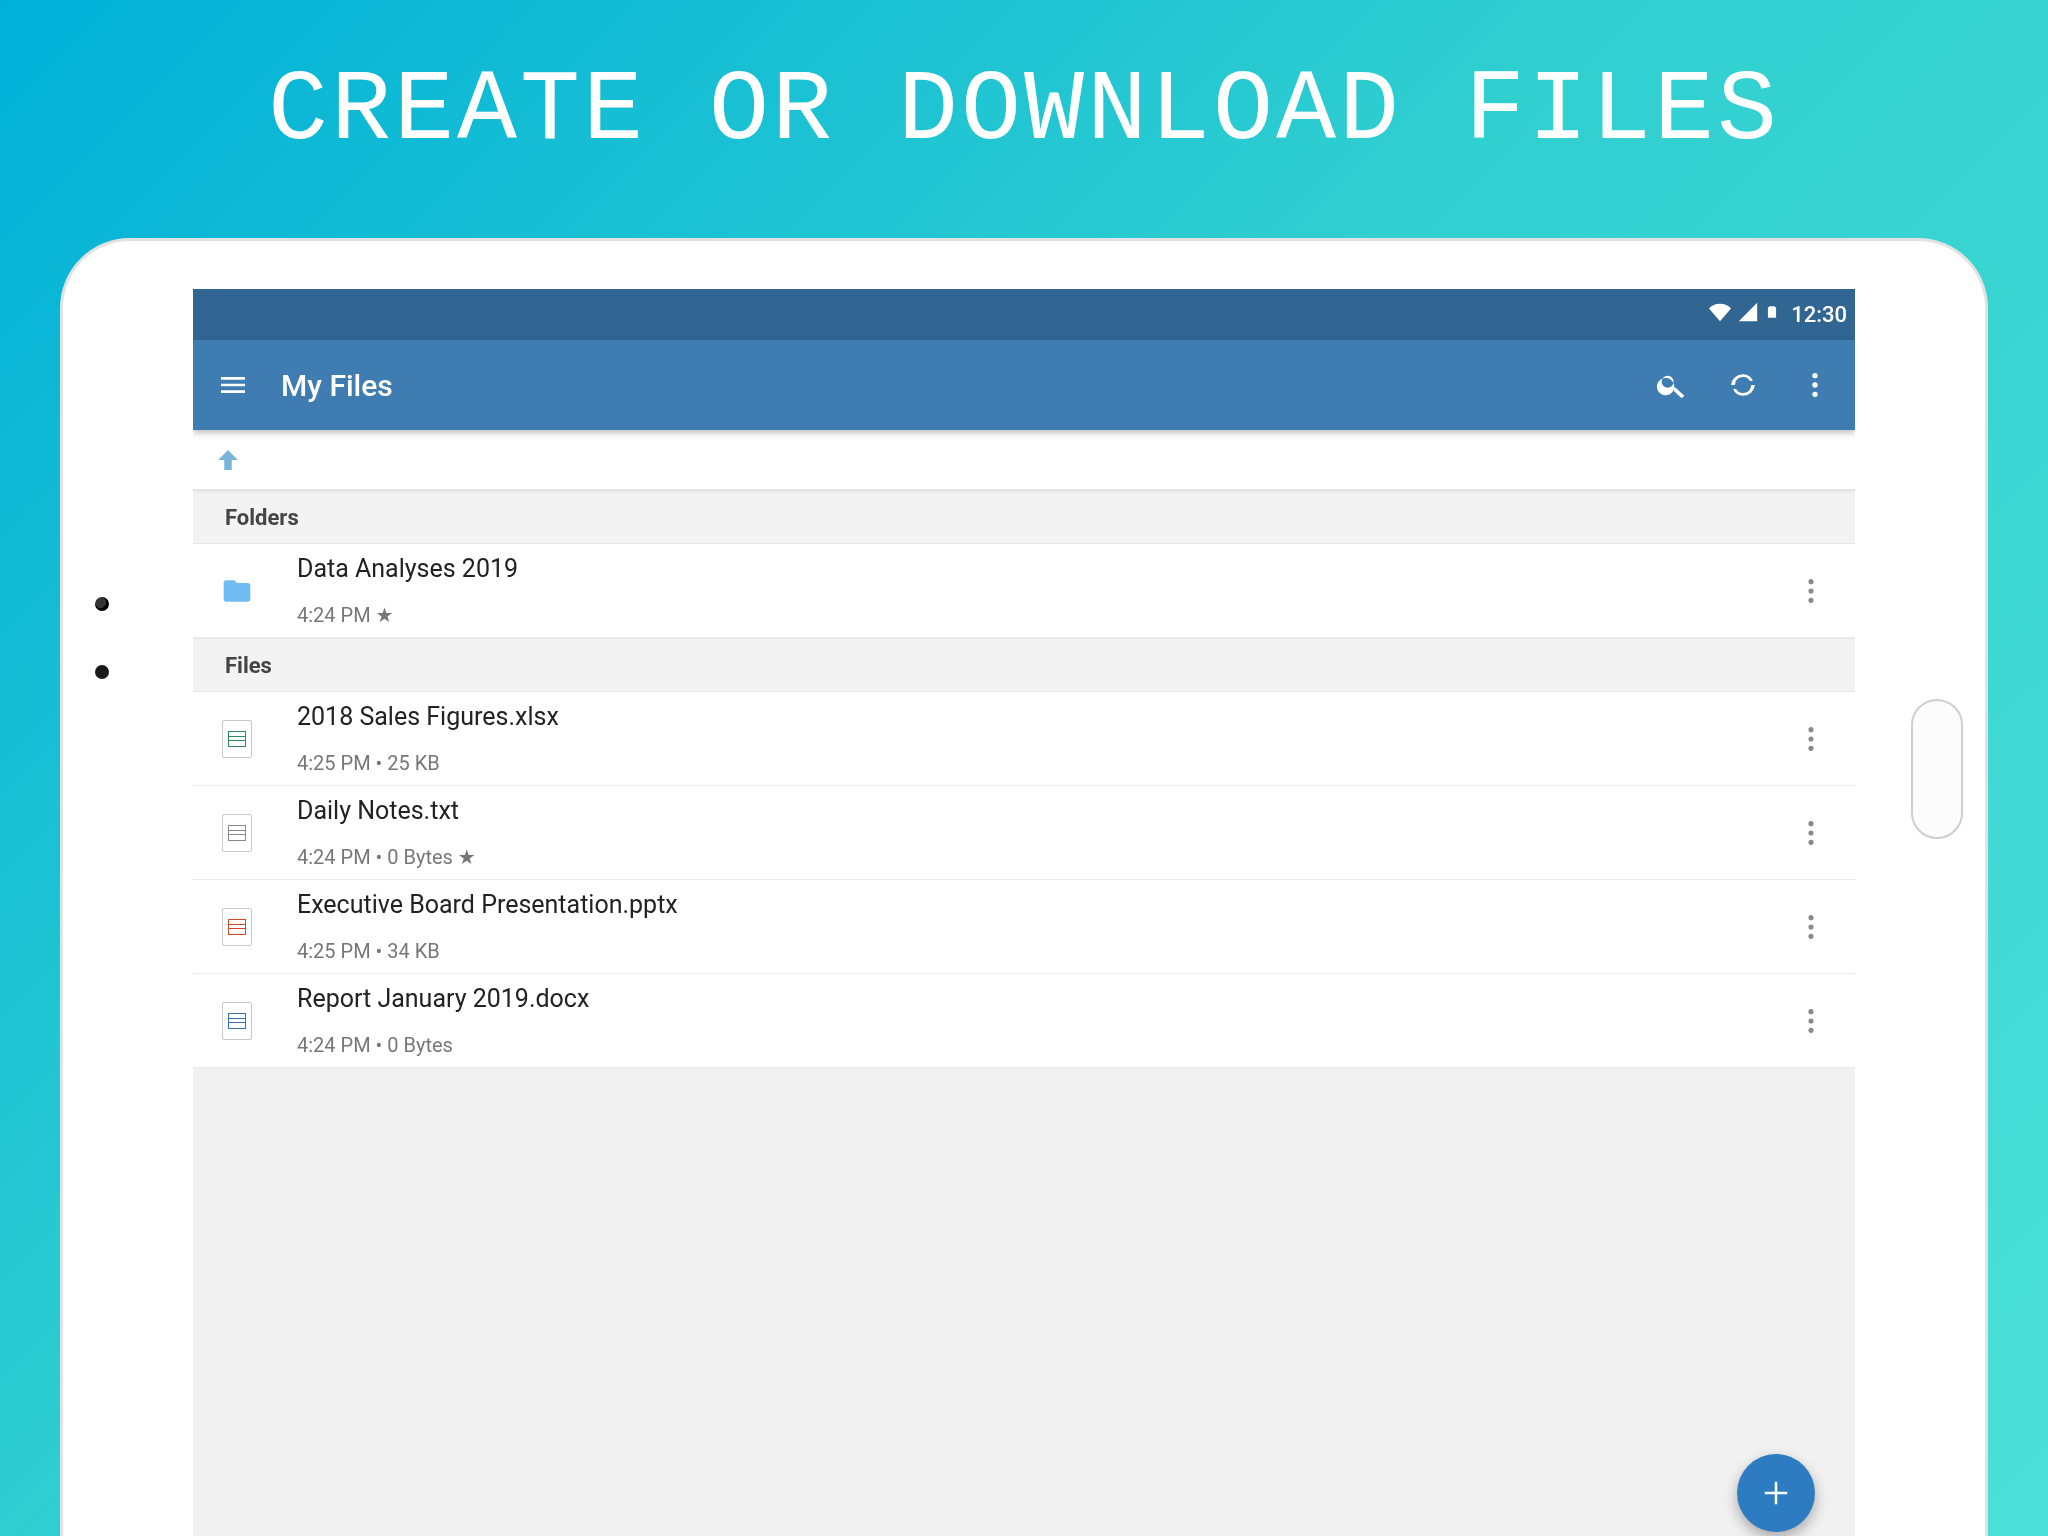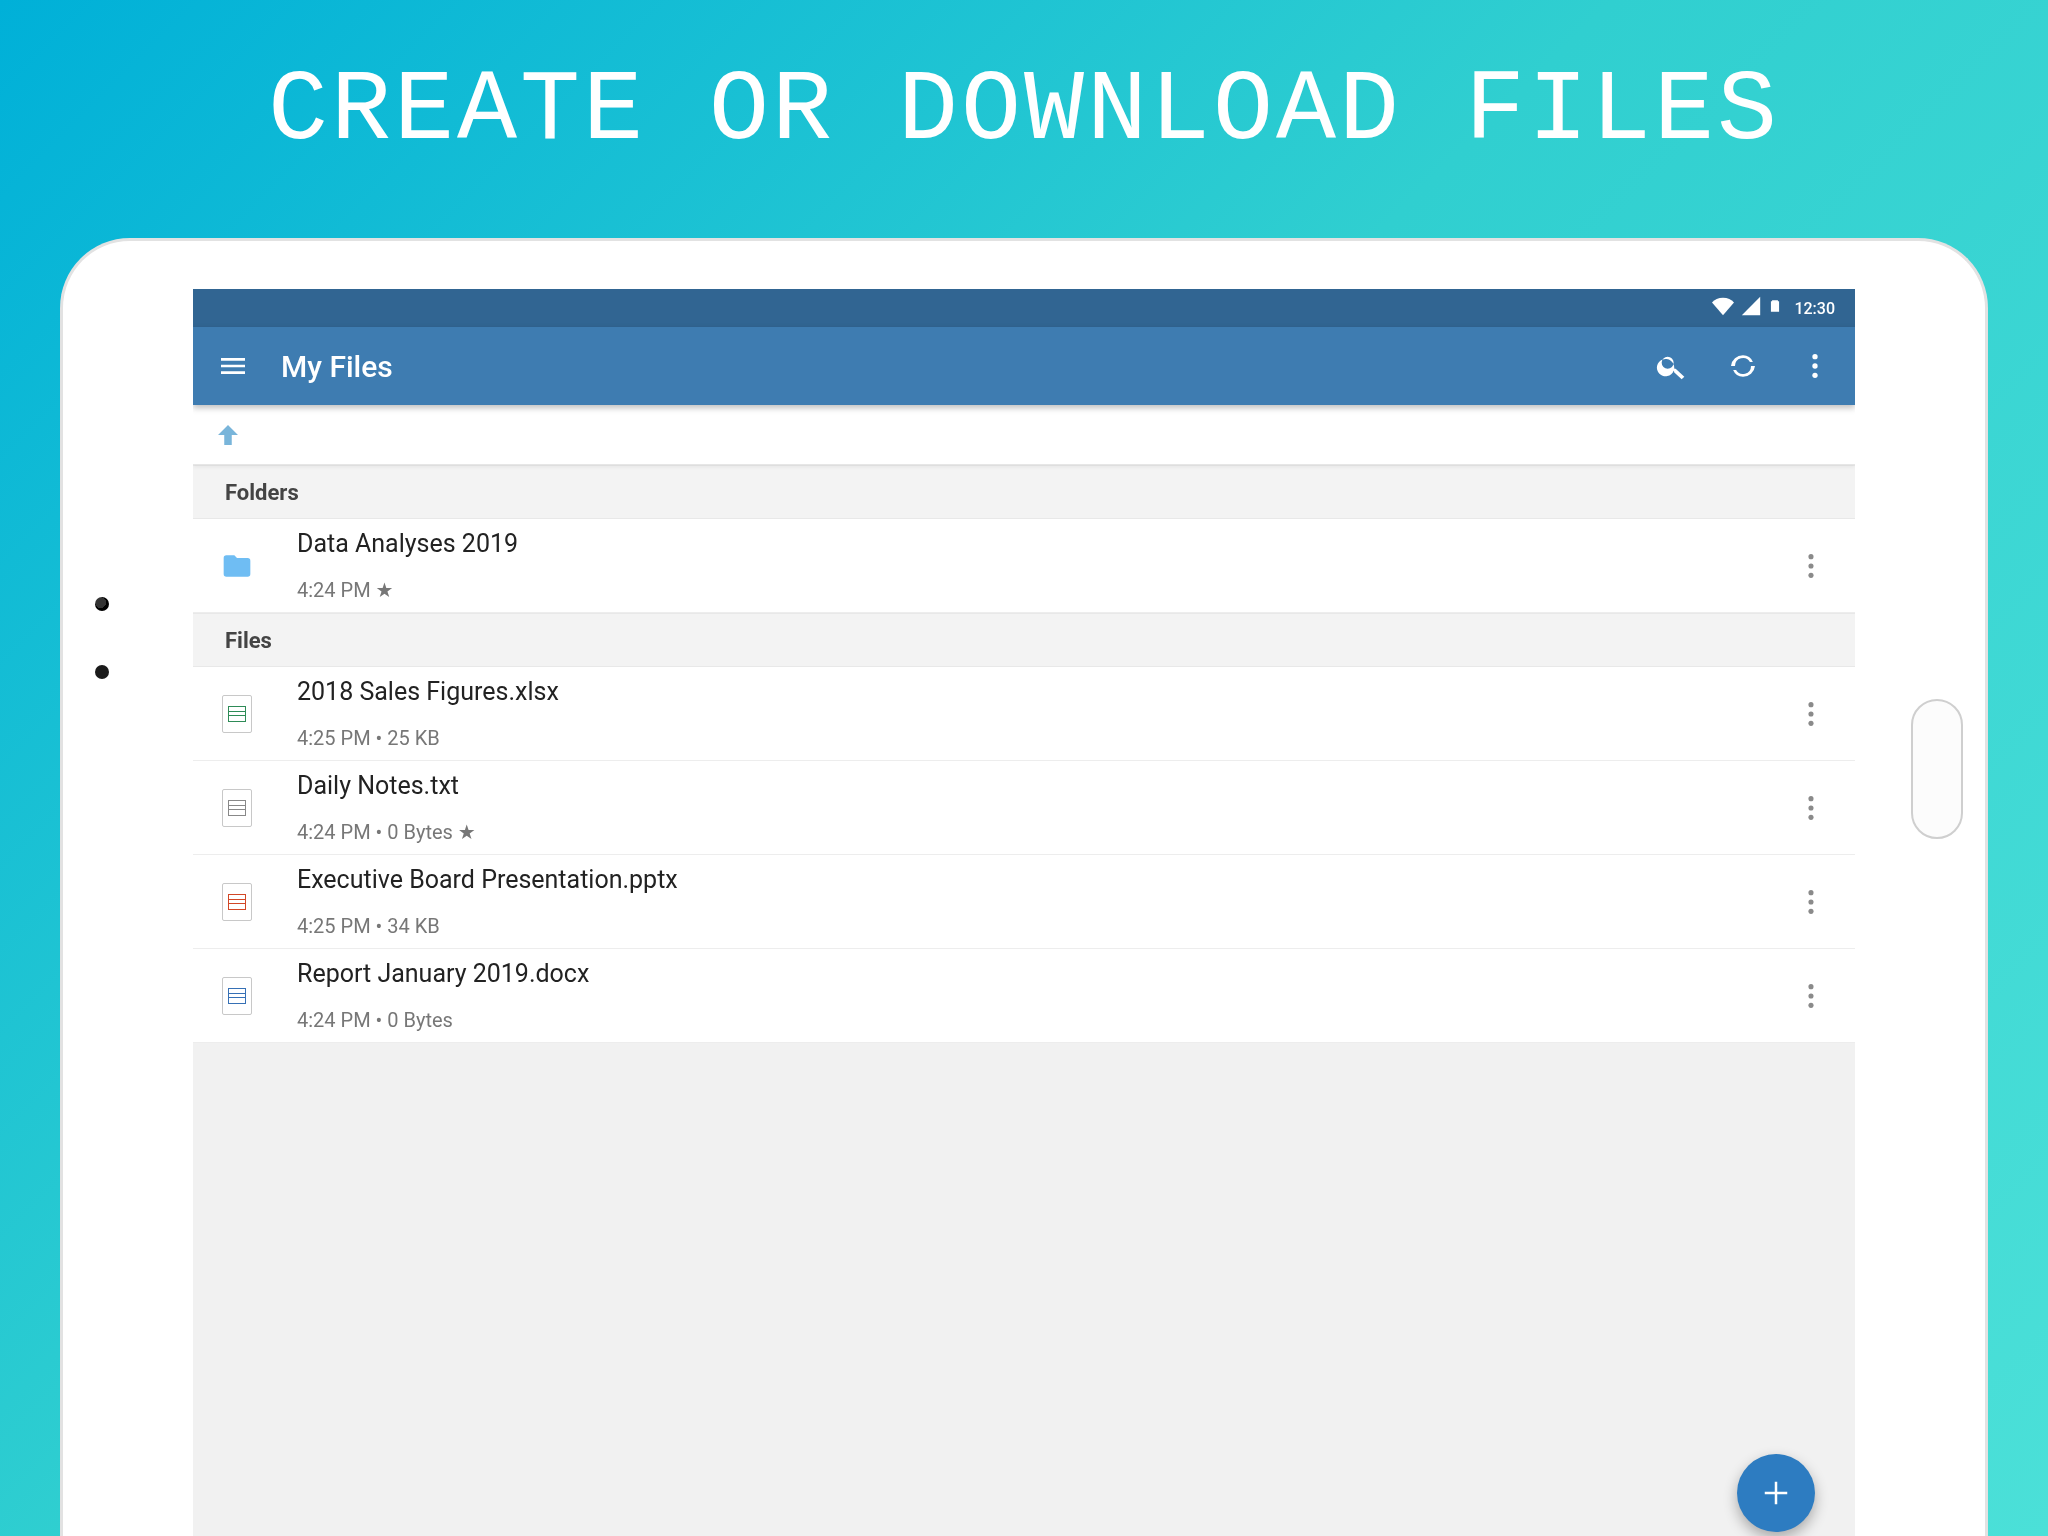--- a/index.html
+++ b/index.html
@@ -59,35 +59,35 @@
     position: absolute;
     left: 130px;
     right: 130px;
     top: 48px;
     bottom: 0;
     background: #f1f1f1;
     overflow: hidden;
   }
 
   .status-bar {
-    height: 38px;
+    height: 51px;
     background: #316592;
     color: #fff;
     display: flex;
     align-items: center;
     justify-content: flex-end;
-    padding: 0 20px;
+    padding: 0 8px;
     gap: 6px;
-    font-size: 16px;
+    font-size: 22px;
     font-weight: 500;
   }
   .status-bar .clock { margin-left: 6px; }
 
   .app-bar {
-    height: 78px;
+    height: 90px;
     background: #3e7cb1;
     color: #fff;
     display: flex;
     align-items: center;
     padding: 0 16px;
     gap: 24px;
     box-shadow: 0 3px 6px rgba(0,0,0,0.25);
     position: relative;
     z-index: 2;
   }

